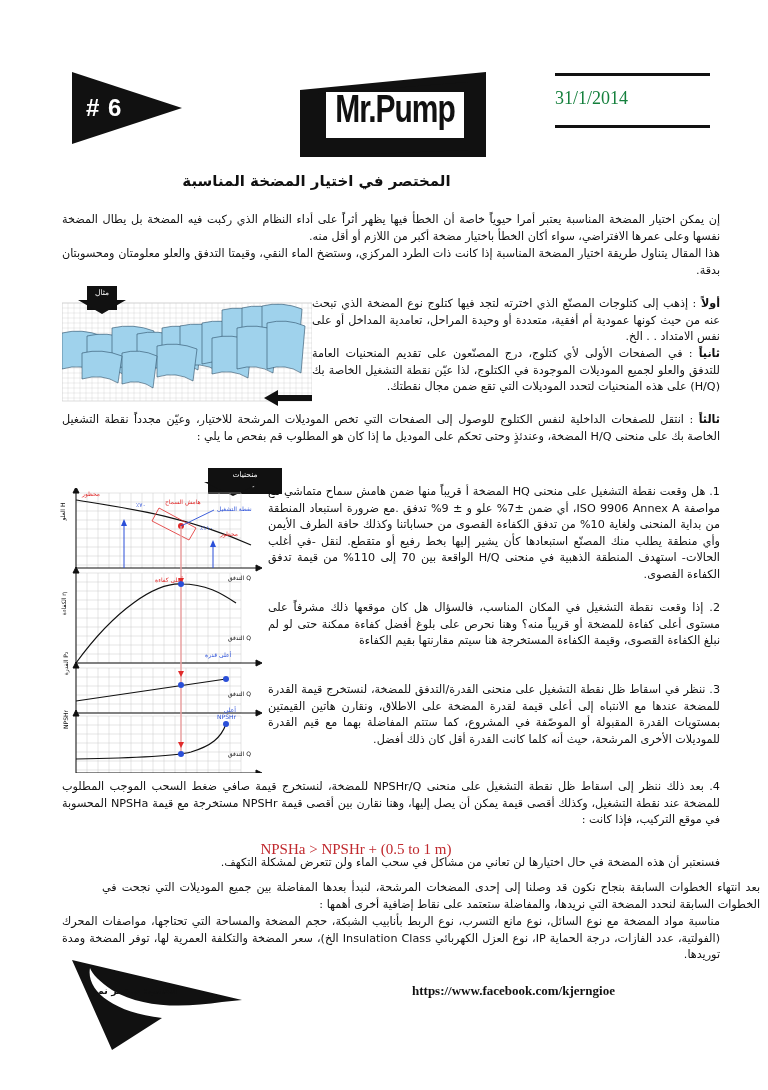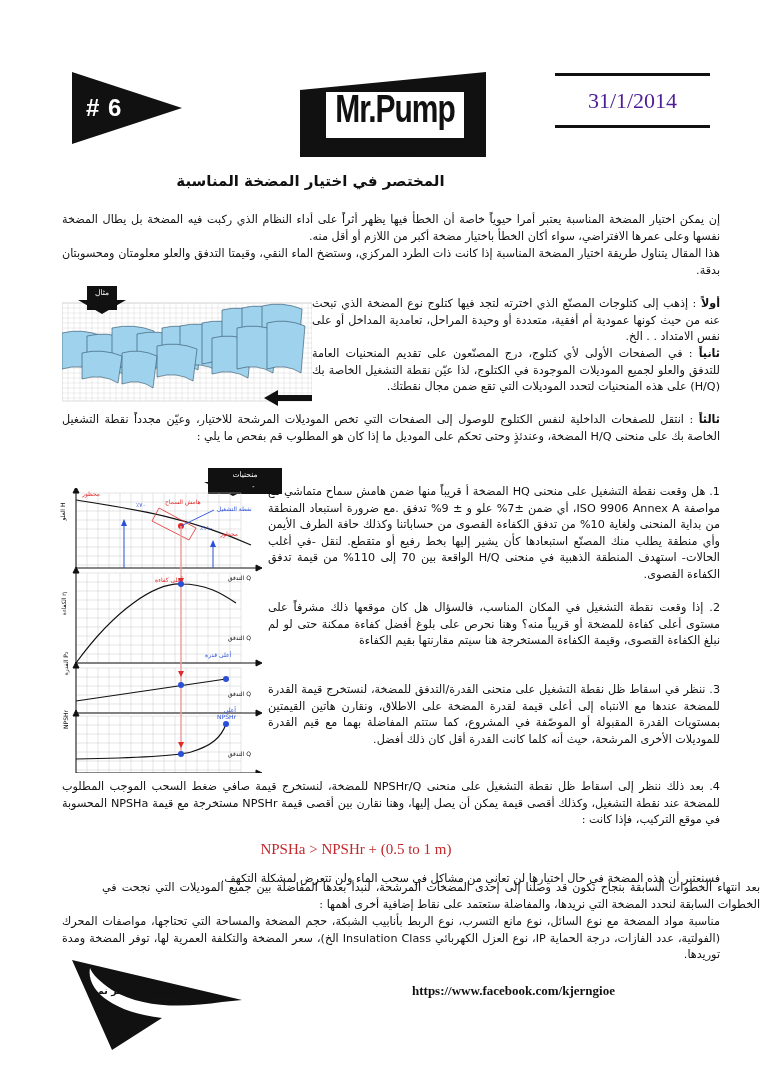--- a/index.html
+++ b/index.html
@@ -8,24 +8,24 @@
   .abs { position:absolute; }
   
   .issue-flag { left:72px; top:72px; width:110px; height:72px; }
   .issue-text { left:86px; top:94px; font-family:"Liberation Sans", sans-serif; font-weight:bold;
                 font-size:24px; color:#fff; letter-spacing:1px; }
   .logo { left:298px; top:72px; width:190px; height:85px; }
   .logo-text { left:330px; top:92px; width:130px; text-align:center;
                font-family:"Liberation Sans", sans-serif; font-weight:bold; font-size:30px;
                letter-spacing:-1px; transform:scaleY(1.3); color:#111; }
   .date-line { left:555px; width:155px; height:3px; background:#111; }
-  .date-text { left:555px; top:88px; width:155px; text-align:center;
-               font-family:"Liberation Serif", serif; font-size:22px; color:#4c1d95; }
+  .date-text { left:555px; top:88px; width:155px; 
+               font-family:"Liberation Serif", serif; font-size:18px; color:#15803d; }
   .title { left:0; top:172px; width:621px; text-align:center; direction:rtl;
-           font-family:"DejaVu Sans", sans-serif; font-weight:bold; font-size:15px; }
+           font-family:"DejaVu Sans", sans-serif; font-weight:bold; font-size:15px;padding-left:6px; }
   
   .p { direction:rtl; text-align:justify; font-family:"DejaVu Sans", sans-serif;
        font-size:11.2px; line-height:16.5px; color:#111; }
   .p b { font-weight:bold; }
   .formula { left:0; top:841px; width:712px; text-align:center;
              font-family:"Liberation Serif", serif; font-size:15px; color:#c0282d; direction:ltr; }
   .url { left:412px; top:983px; font-family:"Liberation Serif", serif; font-weight:bold;
          font-size:13px; color:#111; direction:ltr; }
   .author { left:92px; top:985px; direction:rtl; font-family:"DejaVu Sans", sans-serif;
             font-weight:bold; font-size:9.5px; color:#111; }
@@ -339,21 +339,21 @@
 <div class="abs chart-lbl" style="left:52px; top:600px; transform:rotate(-90deg);">η الكفاءة</div>
 <div class="abs chart-lbl" style="left:54px; top:660px; transform:rotate(-90deg);">P₂ القدرة</div>
 <div class="abs chart-lbl" style="left:56px; top:716px; transform:rotate(-90deg);">NPSHr</div>
 
 <div class="abs p" style="left:268px; top:484px; width:452px;">1. هل وقعت نقطة التشغيل على منحنى HQ المضخة أ قريباً منها ضمن هامش سماح متماشي مع مواصفة ISO 9906 Annex A، أي ضمن ±7% علو و ± 9% تدفق .مع ضرورة استبعاد المنطقة من بداية المنحنى ولغاية 10% من تدفق الكفاءة القصوى من حساباتنا وكذلك حافة الطرف الأيمن وأي منطقة يطلب منك المصنّع استبعادها كأن يشير إليها بخط رفيع أو متقطع. لنقل -في أغلب الحالات- استهدف المنطقة الذهبية في منحنى H/Q الواقعة بين 70 إلى 110% من قيمة تدفق الكفاءة القصوى.</div>
 <div class="abs p" style="left:268px; top:600px; width:452px;">2. إذا وقعت نقطة التشغيل في المكان المناسب، فالسؤال هل كان موقعها ذلك مشرفاً على مستوى أعلى كفاءة للمضخة أو قريباً منه؟ وهنا نحرص على بلوغ أفضل كفاءة ممكنة حتى لو لم نبلغ الكفاءة القصوى، وقيمة الكفاءة المستخرجة هنا سيتم مقارنتها بقيم الكفاءة</div>
 <div class="abs p" style="left:268px; top:682px; width:452px;">3. ننظر في اسقاط ظل نقطة التشغيل على منحنى القدرة/التدفق للمضخة، لنستخرج قيمة القدرة للمضخة عندها مع الانتباه إلى أعلى قيمة لقدرة المضخة على الاطلاق، ونقارن هاتين القيمتين بمستويات القدرة المقبولة أو الموصّفة في المشروع، كما ستتم المفاضلة بهما مع قيم القدرة للموديلات الأخرى المرشحة، حيث أنه كلما كانت القدرة أقل كان ذلك أفضل.</div>
 <div class="abs p" style="left:62px; top:779px; width:658px;">4. بعد ذلك ننظر إلى اسقاط ظل نقطة التشغيل على منحنى NPSHr/Q للمضخة، لنستخرج قيمة صافي ضغط السحب الموجب المطلوب للمضخة عند نقطة التشغيل، وكذلك أقصى قيمة يمكن أن يصل إليها، وهنا نقارن بين أقصى قيمة NPSHr مستخرجة مع قيمة NPSHa المحسوبة في موقع التركيب، فإذا كانت :</div>
 
 <div class="abs formula">NPSHa  &gt;  NPSHr + (0.5 to 1 m)</div>
-<div class="abs p" style="left:62px; top:855px; width:658px;margin-top:16px;">فسنعتبر أن هذه المضخة في حال اختيارها لن تعاني من مشاكل في سحب الماء ولن تتعرض لمشكلة التكهف.</div>
+<div class="abs p" style="left:62px; top:855px; width:658px;">فسنعتبر أن هذه المضخة في حال اختيارها لن تعاني من مشاكل في سحب الماء ولن تتعرض لمشكلة التكهف.</div>
 
 <div class="abs p" style="left:62px; top:880px; width:658px;margin-left:40px;">بعد انتهاء الخطوات السابقة بنجاح نكون قد وصلنا إلى إحدى المضخات المرشحة، لنبدأ بعدها المفاضلة بين جميع الموديلات التي نجحت في الخطوات السابقة لنحدد المضخة التي نريدها، والمفاضلة ستعتمد على نقاط إضافية أخرى أهمها :</div>
 <div class="abs p" style="left:62px; top:914px; width:658px;">مناسبة مواد المضخة مع نوع السائل، نوع مانع التسرب، نوع الربط بأنابيب الشبكة، حجم المضخة والمساحة التي تحتاجها، مواصفات المحرك (الفولتية، عدد الفازات، درجة الحماية IP، نوع العزل الكهربائي Insulation Class الخ)، سعر المضخة والتكلفة العمرية لها، توفر المضخة ومدة توريدها.</div>
 
 <svg class="abs" style="left:72px; top:960px;" width="170" height="90" viewBox="0 0 170 90">
   <path d="M0,0 L170,40 L150,42 C110,48 70,48 40,30 C28,22 20,14 18,8 C14,30 40,52 90,58 L40,90 Z" fill="#111"></path>
 </svg>
 <div class="abs author">الكاتب: م.عمر نمر</div>
 <div class="abs url">https://www.facebook.com/kjerngioe</div>
 

